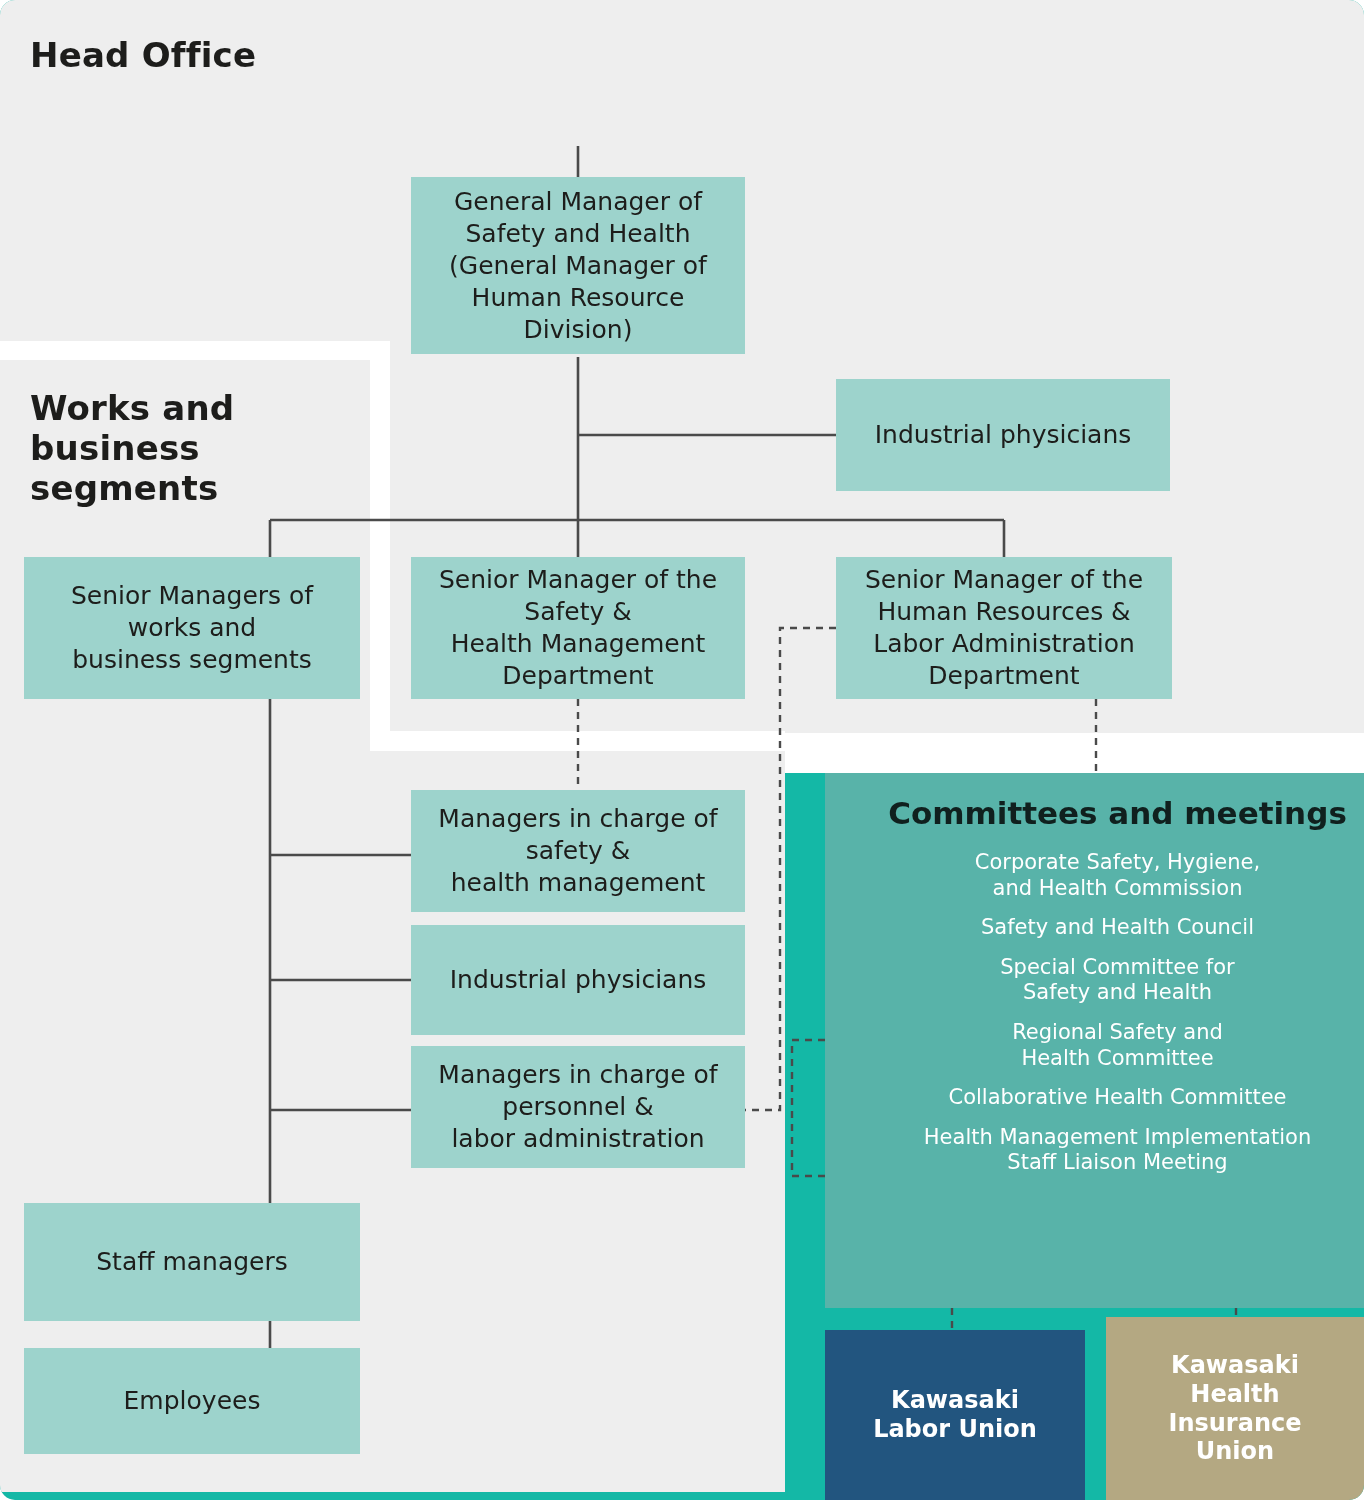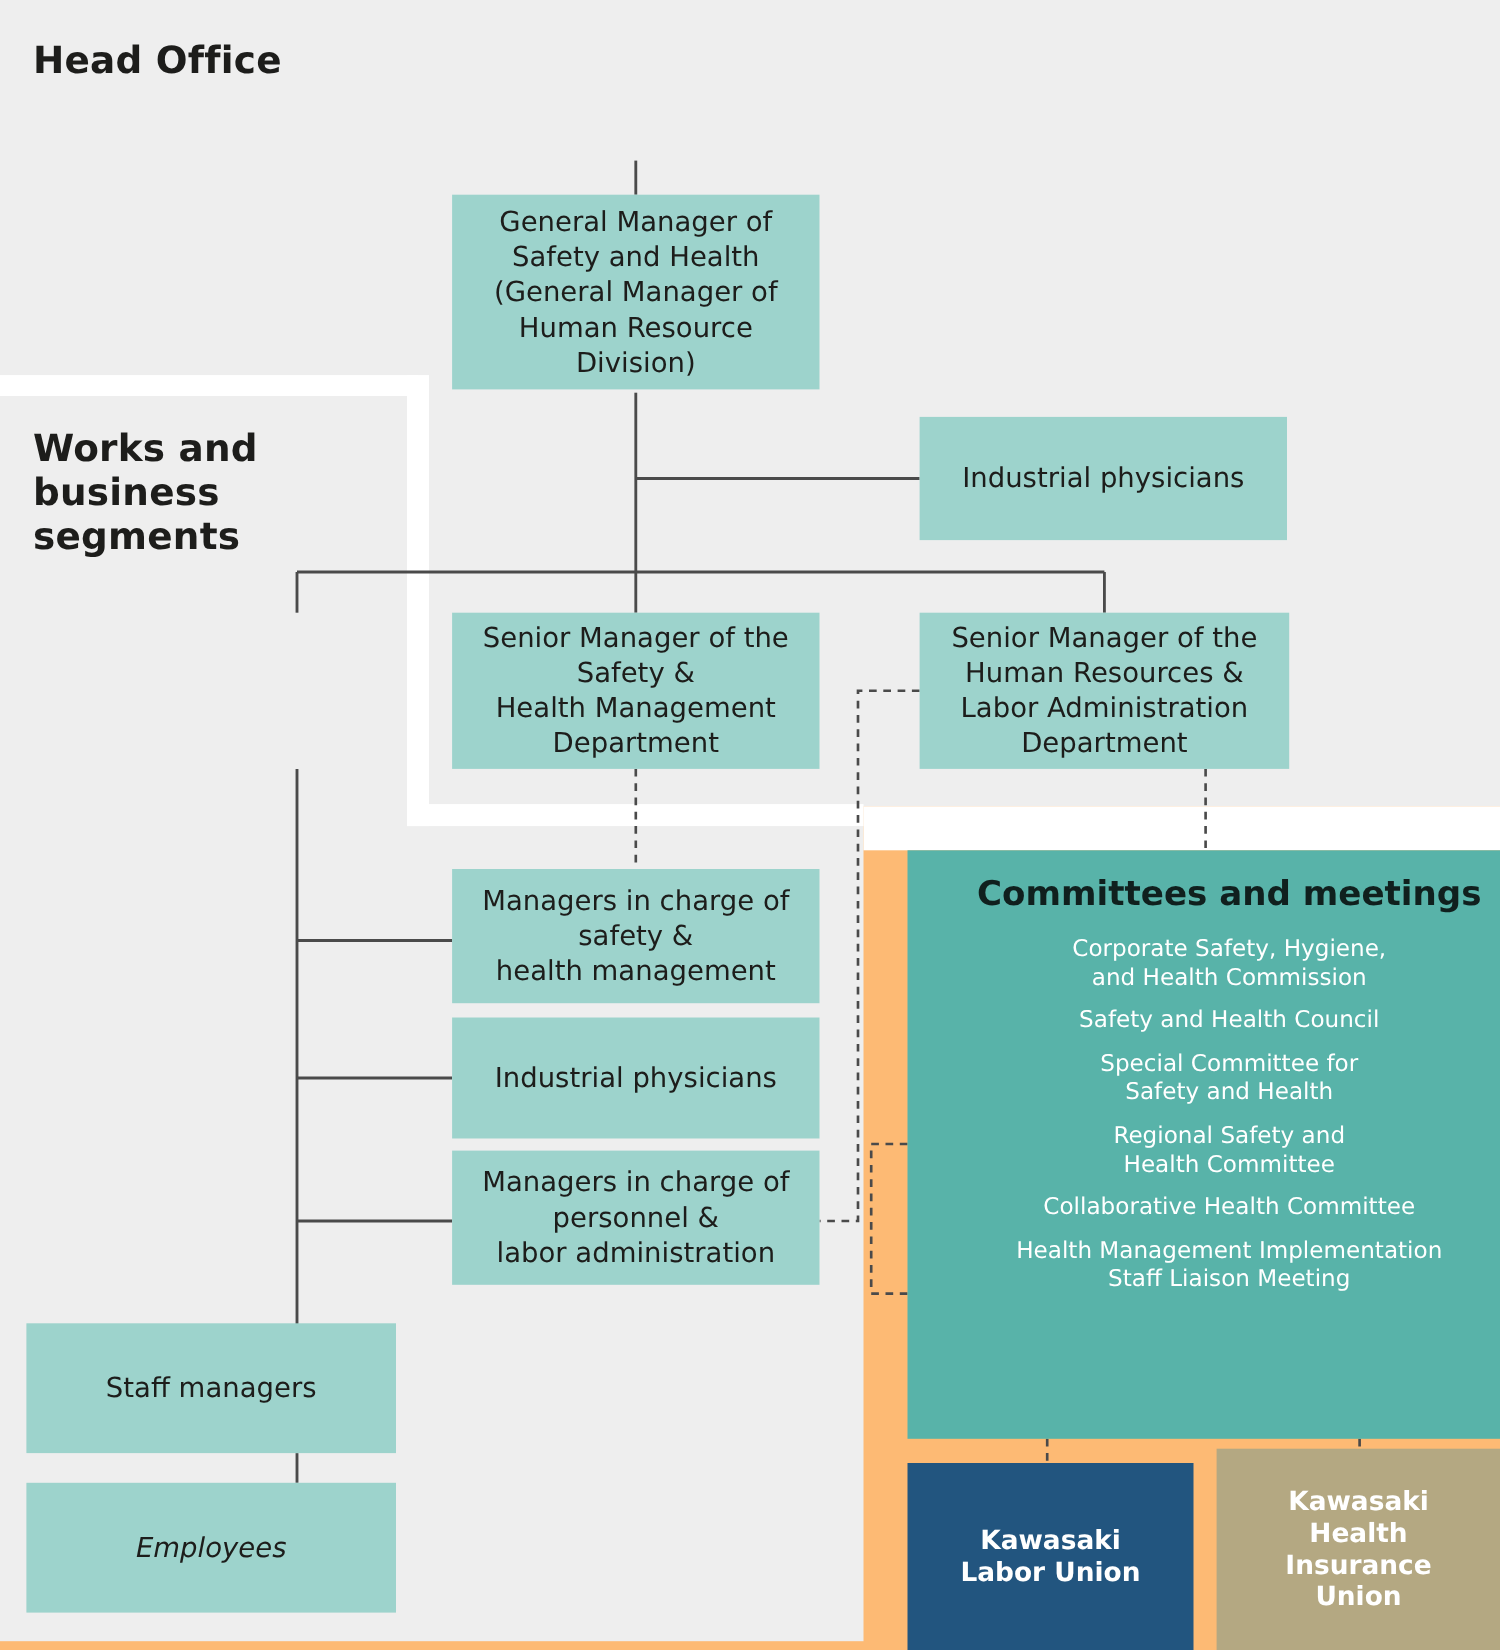--- a/index.html
+++ b/index.html
@@ -1,17 +1,17 @@
 <!DOCTYPE html>
 <html><head>
 <meta charset="utf-8">
 <style>
   html,body{margin:0;padding:0;background:#ffffff;}
   body{font-family:"DejaVu Sans","Liberation Sans",sans-serif;}
-  #stage{position:relative;width:1364px;height:1500px;background:#fdba74;overflow:hidden;}
+  #stage{position:relative;width:1364px;height:1500px;background:#14b8a6;overflow:hidden;border-radius:15px;}
 
   
   .panel{position:absolute;background:#eeeeee;}
   #panel-head-office{left:0;top:0;width:1364px;height:733px;}
   #panel-works{left:0;top:360px;width:785px;height:1132px;}
 
   
   .cutout{position:absolute;background:#ffffff;}
   #cut-a{left:0;top:341px;width:380px;height:19px;}
   #cut-b{left:370px;top:341px;width:20px;height:410px;}
@@ -29,21 +29,21 @@
   #box-president        {left:411px;top:31px;  width:334px;height:115px;}
   #box-gm               {left:411px;top:177px; width:334px;height:177px;}
   #box-ind-phys-top     {left:836px;top:379px; width:334px;height:112px;}
   #box-sm-works         {left:24px; top:557px; width:336px;height:142px;}
   #box-sm-safety        {left:411px;top:557px; width:334px;height:142px;}
   #box-sm-hr            {left:836px;top:557px; width:336px;height:142px;}
   #box-mgr-safety       {left:411px;top:790px; width:334px;height:122px;}
   #box-ind-phys-mid     {left:411px;top:925px; width:334px;height:110px;}
   #box-mgr-personnel    {left:411px;top:1046px;width:334px;height:122px;}
   #box-line-managers    {left:24px; top:1203px;width:336px;height:118px;}
-  #box-employees        {left:24px; top:1348px;width:336px;height:118px;font-style:italic;}
+  #box-employees        {left:24px; top:1348px;width:336px;height:106px;}
 
   
   .heading{position:absolute;color:#1d1d1b;font-weight:bold;letter-spacing:.2px;}
   #heading-head-office{left:30px;top:35px;font-size:34px;line-height:1.18;}
   #heading-works{left:30px;top:388px;font-size:34px;line-height:1.18;width:300px;}
 
   
   #panel-committees{position:absolute;left:825px;top:773px;width:585px;height:535px;
       background:#58b3a9;display:flex;flex-direction:column;align-items:center;
       justify-content:flex-start;padding:22px 8px 10px;box-sizing:border-box;}
@@ -106,20 +106,21 @@
       <path d="M 825 1040 L 792 1040 L 792 1176 L 825 1176"></path>
 
       <line x1="952" y1="1308" x2="952" y2="1330"></line>
 
       <line x1="1236" y1="1308" x2="1236" y2="1317"></line>
     </g>
   </svg>
 
   <div class="box" id="box-gm">General Manager of<br>Safety and Health<br>(General Manager of<br>Human Resource<br>Division)</div>
   <div class="box" id="box-ind-phys-top">Industrial physicians</div>
+  <div class="box" id="box-sm-works">Senior Managers of<br>works and<br>business segments</div>
   <div class="box" id="box-sm-safety">Senior Manager of the<br>Safety &amp;<br>Health Management<br>Department</div>
   <div class="box" id="box-sm-hr">Senior Manager of the<br>Human Resources &amp;<br>Labor Administration<br>Department</div>
   <div class="box" id="box-mgr-safety">Managers in charge of<br>safety &amp;<br>health management</div>
   <div class="box" id="box-ind-phys-mid">Industrial physicians</div>
   <div class="box" id="box-mgr-personnel">Managers in charge of<br>personnel &amp;<br>labor administration</div>
   <div class="box" id="box-line-managers">Staff managers</div>
   <div class="box" id="box-employees">Employees</div>
 
   <div id="panel-committees">
     <div id="committees-title">Committees and meetings</div>

